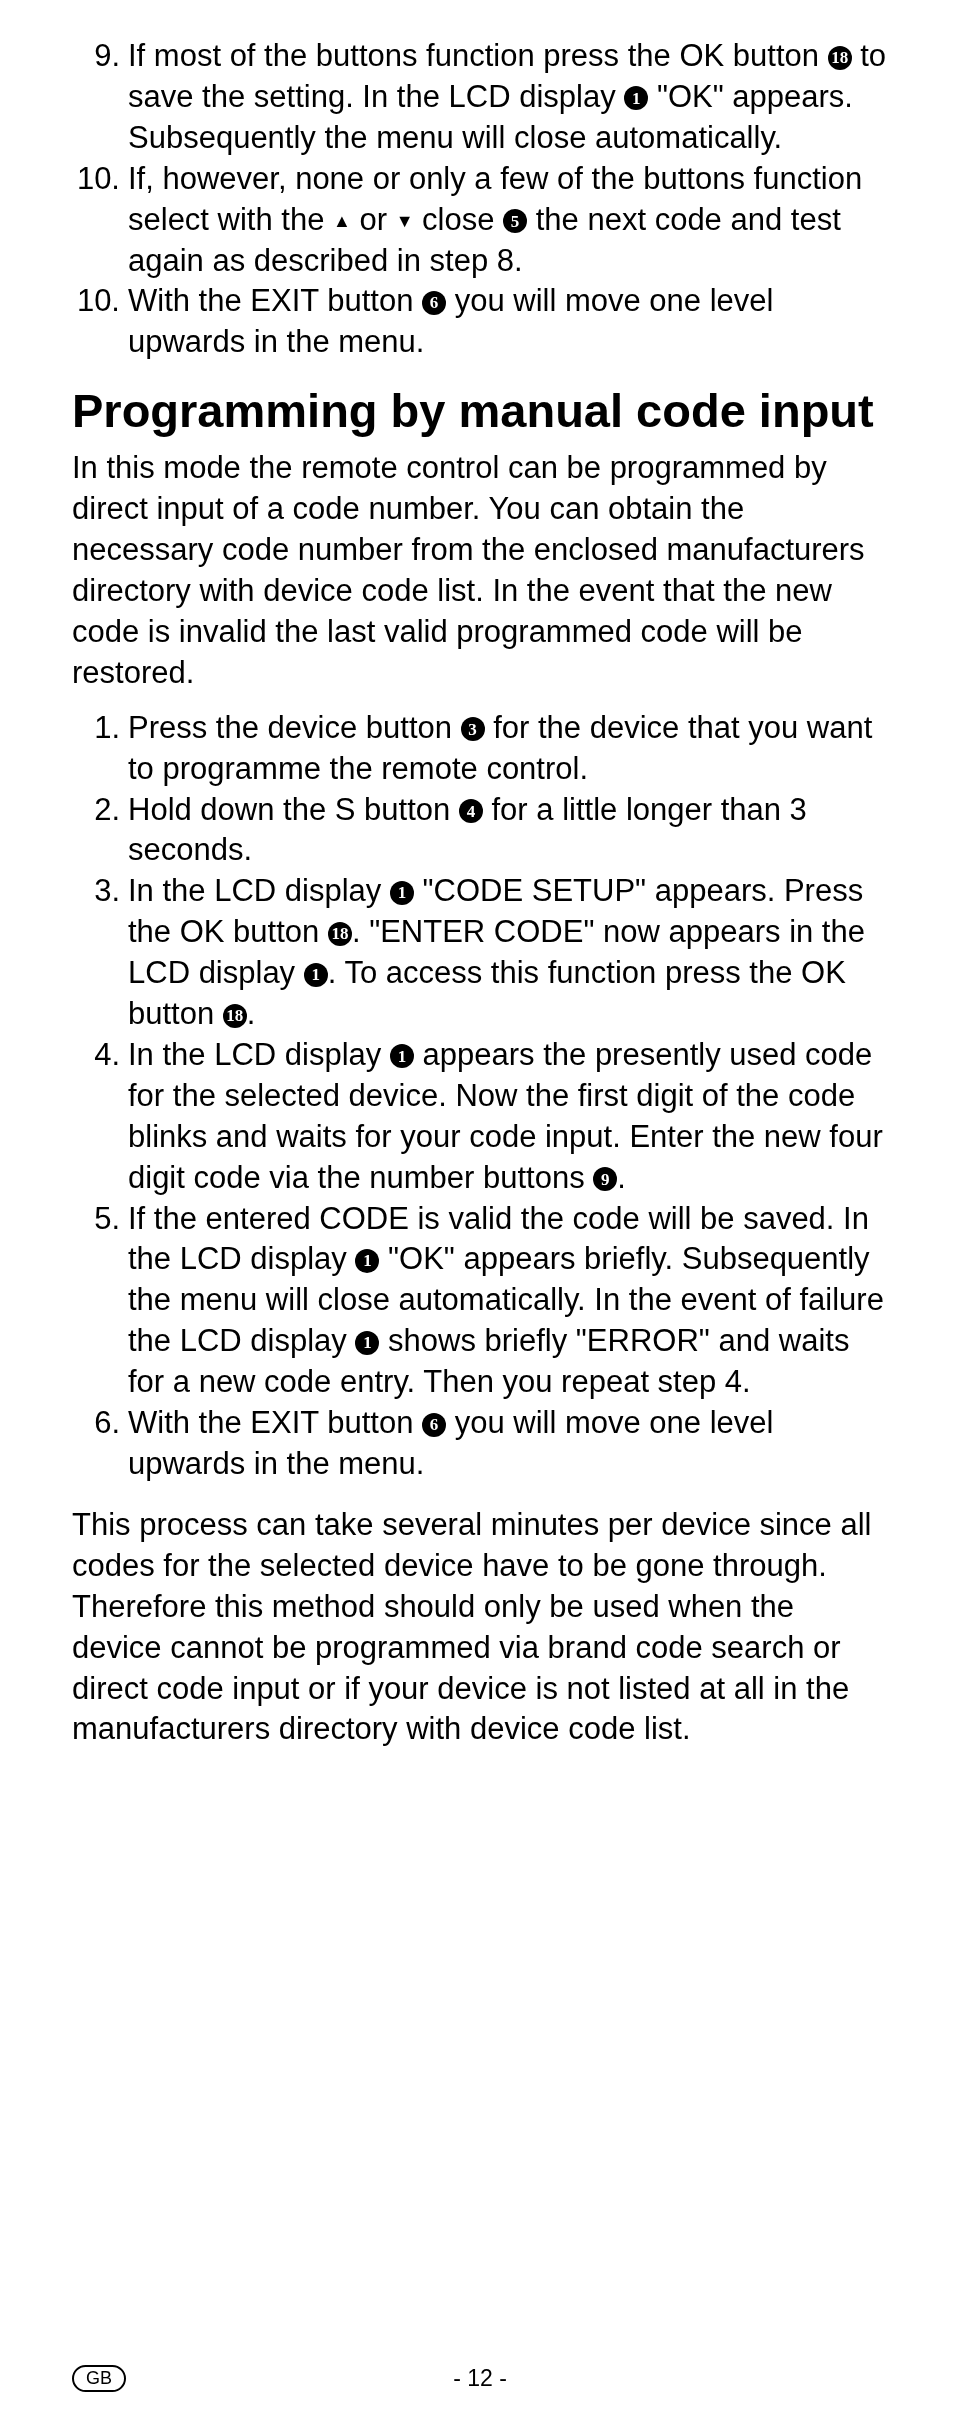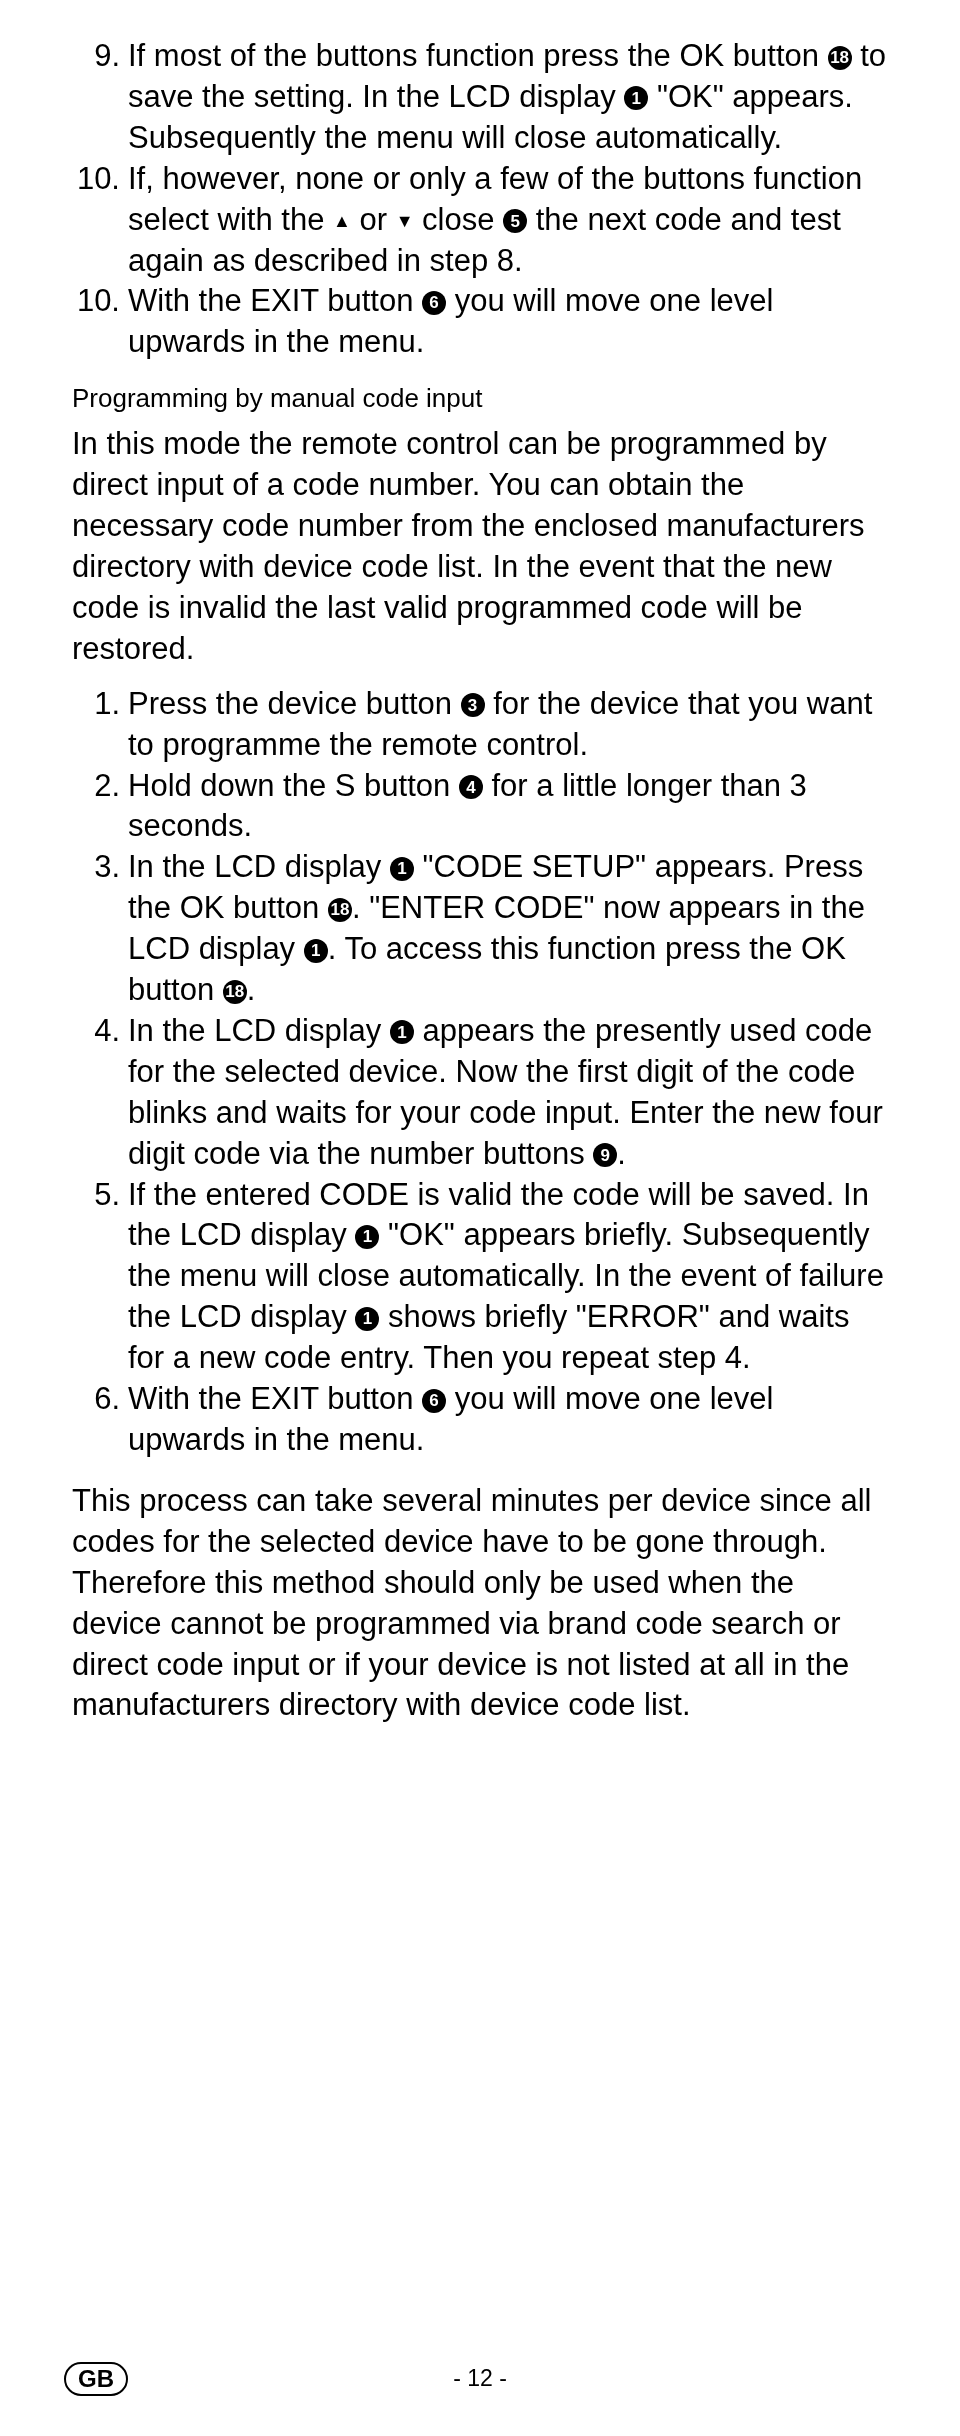--- a/index.html
+++ b/index.html
@@ -34,36 +34,36 @@
   .li-text {
     flex: 1;
   }
   .p-text {
     font-size: 31px;
     line-height: 1.32;
     margin: 0 0 22px 0;
     font-weight: 300;
   }
   .h2 {
-    font-size: 26px;
-    font-weight: 400;
+    font-size: 47px;
+    font-weight: 700;
     margin: 14px 0 10px 0;
   }
   .circled {
     display: inline-flex;
     align-items: center;
     justify-content: center;
     width: 24px;
     height: 24px;
     border-radius: 50%;
     background: #000;
     color: #fff;
     font-size: 17px;
     font-weight: 600;
-    font-family: Liberation Sans, sans-serif;
+    font-family: Liberation Serif, serif;
     position: relative;
     top: -3px;
     line-height: 1;
   }
   .arrow {
     font-size: 18px;
     position: relative;
     top: -3px;
   }
   .footer {
@@ -71,26 +71,26 @@
     bottom: 44px;
     left: 0;
     right: 0;
     display: flex;
     align-items: center;
     justify-content: center;
     font-size: 23px;
   }
   .gb-badge {
     position: absolute;
-    left: 64px;
+    left: 72px;
     border: 2px solid #000;
     border-radius: 18px;
     padding: 1px 12px;
-    font-size: 24px;
-    font-weight: 700;
+    font-size: 18px;
+    font-weight: 400;
     font-family: Arial, sans-serif;
   }
 </style>
 </head>
 <body>
 
 <div class="page">
 
   <div class="ol-block">
     <div class="li-row">

